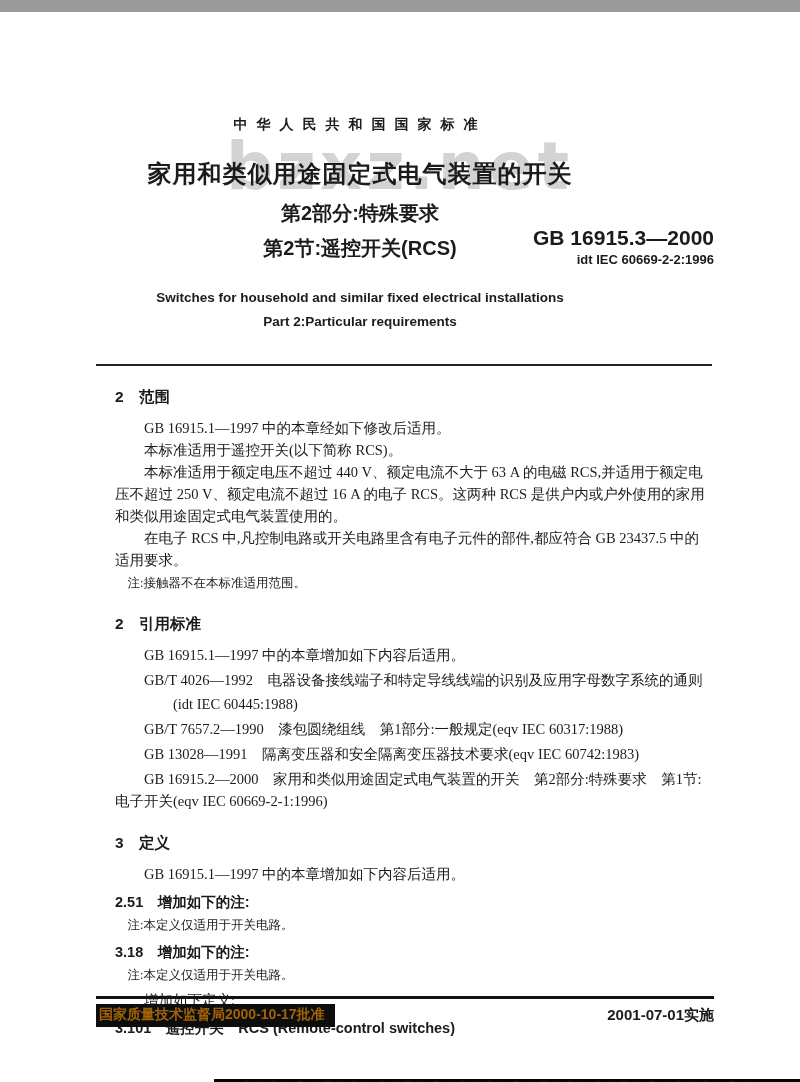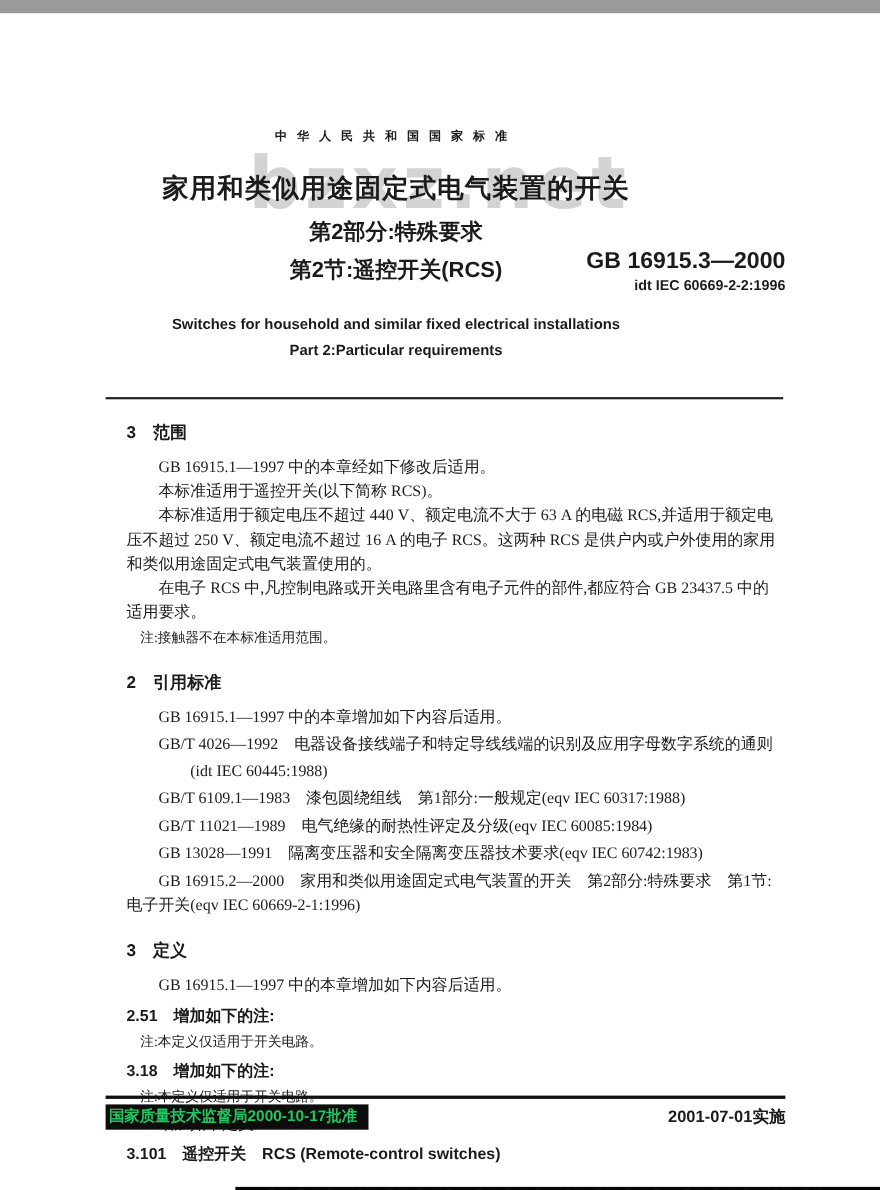--- a/index.html
+++ b/index.html
@@ -7,21 +7,21 @@
   body { font-family:"Liberation Serif","DejaVu Serif",serif; }
   .page { position:relative; width:800px; height:1082px; margin:12px auto; background:#ffffff; overflow:hidden; color:#1b1b1b; }
 
   .watermark { position:absolute; top:116px; left:226px; z-index:0;
     font-family:"DejaVu Sans",sans-serif; font-weight:bold; font-size:66px;
     letter-spacing:4px; color:#bcbcbc; opacity:.65; }
 
   .content { position:relative; z-index:1; padding-top:104px; }
 
   .std-label { width:530px; margin-left:95px; text-align:center;
-    font-family:"Liberation Sans",sans-serif; font-weight:bold; font-size:11px; letter-spacing:9px; }
+    font-family:"Liberation Sans",sans-serif; font-weight:bold; font-size:14px; letter-spacing:9px; }
 
   .title { width:530px; margin-left:95px; text-align:center;
     font-family:"Liberation Sans",sans-serif; font-weight:bold; }
   .title-1 { margin-top:24px; font-size:24px; letter-spacing:1px; }
   .title-2 { margin-top:10px; font-size:20px; }
   .title-3 { margin-top:8px;  font-size:20px; }
 
   .code-block { position:absolute; top:214px; right:86px; z-index:1; text-align:right;
     font-family:"Liberation Sans",sans-serif; font-weight:bold; }
   .code-block .num { font-size:21px; }
@@ -41,21 +41,21 @@
   .para { text-indent:2em; }
   .note { font-size:12.5px; line-height:20px; text-indent:1em; margin-top:2px; }
   .ref  { text-indent:2em; margin-top:3px; }
   .ref-cont { margin-left:4em; margin-top:2px; }
   .bold-item { font-family:"Liberation Sans",sans-serif; font-weight:bold; margin-top:6px; }
   .def-lead { text-indent:2em; margin-top:4px; }
 
   .footer { position:absolute; left:96px; right:86px; top:984px; z-index:1;
     border-top:3px solid #111; display:flex; justify-content:space-between;
     align-items:flex-start; padding-top:5px; }
-  .footer-approval { background:#0d0d0d; color:#22c55e;
+  .footer-approval { background:#0d0d0d; color:#a16207;
     font-family:"Liberation Sans",sans-serif; font-weight:bold; font-size:14px;
     padding:2px 10px 3px 3px; }
   .footer-impl { font-family:"Liberation Sans",sans-serif; font-weight:bold;
     font-size:15px; padding-top:2px; }
 
   .bottom-bar { position:absolute; left:214px; right:0; bottom:0; height:15px;
     background:#060606; z-index:1; }
   .bottom-bar .smudge { position:absolute; top:3px; bottom:3px; left:30px; right:45px;
     background:repeating-linear-gradient(90deg,
       rgba(255,255,255,.38) 0 5px, rgba(255,255,255,0) 5px 14px,
@@ -84,33 +84,32 @@
 
     <div class="en-title">
       <div>Switches for household and similar fixed electrical installations</div>
       <div>Part 2:Particular requirements</div>
     </div>
 
     <hr class="rule">
 
     <div class="doc-body">
 
-      <div class="sec-heading">3　范围</div>
+      <div class="sec-heading">2　范围</div>
       <div class="para">GB 16915.1—1997 中的本章经如下修改后适用。</div>
       <div class="para">本标准适用于遥控开关(以下简称 RCS)。</div>
       <div class="para">本标准适用于额定电压不超过 440 V、额定电流不大于 63 A 的电磁 RCS,并适用于额定电压不超过 250 V、额定电流不超过 16 A 的电子 RCS。这两种 RCS 是供户内或户外使用的家用和类似用途固定式电气装置使用的。</div>
       <div class="para">在电子 RCS 中,凡控制电路或开关电路里含有电子元件的部件,都应符合 GB 23437.5 中的适用要求。</div>
       <div class="note">注:接触器不在本标准适用范围。</div>
 
       <div class="sec-heading">2　引用标准</div>
       <div class="para">GB 16915.1—1997 中的本章增加如下内容后适用。</div>
       <div class="ref">GB/T 4026—1992　电器设备接线端子和特定导线线端的识别及应用字母数字系统的通则</div>
       <div class="ref-cont">(idt IEC 60445:1988)</div>
-      <div class="ref">GB/T 6109.1—1983　漆包圆绕组线　第1部分:一般规定(eqv IEC 60317:1988)</div>
-      <div class="ref">GB/T 11021—1989　电气绝缘的耐热性评定及分级(eqv IEC 60085:1984)</div>
+      <div class="ref">GB/T 7657.2—1990　漆包圆绕组线　第1部分:一般规定(eqv IEC 60317:1988)</div>
       <div class="ref">GB 13028—1991　隔离变压器和安全隔离变压器技术要求(eqv IEC 60742:1983)</div>
       <div class="ref">GB 16915.2—2000　家用和类似用途固定式电气装置的开关　第2部分:特殊要求　第1节:电子开关(eqv IEC 60669-2-1:1996)</div>
 
       <div class="sec-heading">3　定义</div>
       <div class="para">GB 16915.1—1997 中的本章增加如下内容后适用。</div>
       <div class="bold-item">2.51　增加如下的注:</div>
       <div class="note">注:本定义仅适用于开关电路。</div>
       <div class="bold-item">3.18　增加如下的注:</div>
       <div class="note">注:本定义仅适用于开关电路。</div>
       <div class="def-lead">增加如下定义:</div>

